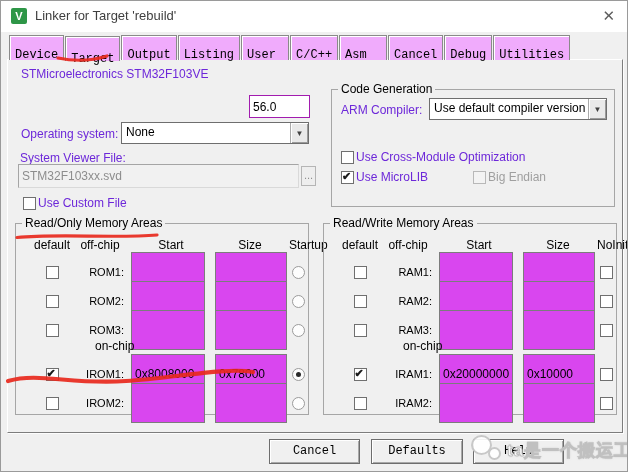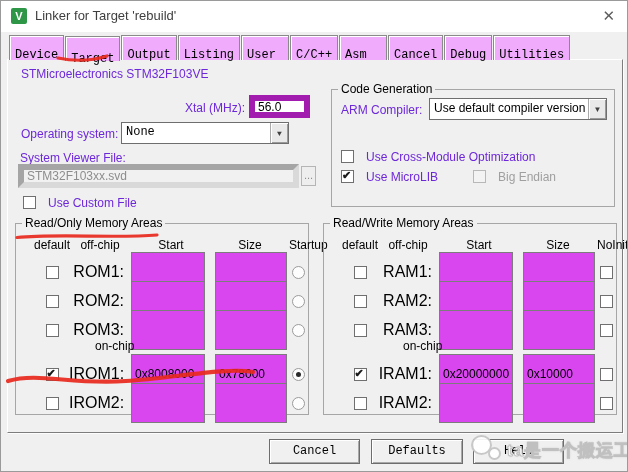--- a/index.html
+++ b/index.html
@@ -24,21 +24,21 @@
   .tab.active{height:23px;line-height:21px;margin-bottom:-1px;z-index:4;position:relative;}
 
   
   .panel{position:absolute;left:6px;top:58px;width:616px;height:374px;background:#f0f0f0;
     border:1px solid;border-color:#ffffff #7d7d7d #7d7d7d #ffffff;box-sizing:border-box;
     box-shadow:1px 1px 0 #fdfdfd;}
 
   .lbl{font-size:12px;color:#6d28d9;white-space:nowrap;}
   .lbl.dis{color:#9f9f9f;}
 
-  .ti{position:absolute;box-sizing:border-box;border:6px solid #a21caf;background:#fff;
+  .ti{position:absolute;box-sizing:border-box;border:1px solid #a21caf;background:#fff;
     font:12px "Liberation Sans",sans-serif;padding:1px 3px;color:#000;outline:none;}
   .ti.gray{border-color:#a5a5a5 #d9d9d9 #d9d9d9 #a5a5a5;background:#f1f1f1;color:#8d8d8d;}
 
   .dd{position:absolute;box-sizing:border-box;background:#fff;border:1px solid #6e6e6e;
     display:flex;align-items:stretch;}
   .dd-text{flex:1;font-size:12px;padding:2px 4px;white-space:nowrap;overflow:hidden;}
   .dd-btn{width:17px;background:#e9e9e9;border-left:1px solid #aaa;display:flex;align-items:center;
     justify-content:center;font-size:8px;color:#404040;
     box-shadow:inset 1px 1px 0 #fff,inset -1px -1px 0 #9a9a9a;}
 
@@ -48,32 +48,32 @@
   .cb{display:inline-block;width:13px;height:13px;background:#fff;border:1px solid #6f6f6f;
     position:relative;box-sizing:border-box;flex:none;}
   .cb[data-checked="true"]::after{content:"✔";position:absolute;left:0px;top:-2px;
     font-size:11px;font-weight:bold;color:#1a1a1a;}
   .cb.dis{border-color:#b8b8b8;background:#f3f3f3;}
   .rb{display:inline-block;width:13px;height:13px;border:1px solid #9b9b9b;border-radius:50%;
     background:#fdfdfd;position:relative;box-sizing:border-box;flex:none;}
   .rb[data-checked="true"]::after{content:"";position:absolute;left:3px;top:3px;width:5px;height:5px;
     border-radius:50%;background:#2b2b2b;}
 
-  .cb-row{position:absolute;display:flex;align-items:flex-start;gap:12px;}
+  .cb-row{position:absolute;display:flex;align-items:center;gap:2px;}
 
   .grp{position:absolute;border:1px solid #a6a6a6;box-sizing:border-box;}
   .grp-title{position:absolute;top:-8px;left:6px;background:#f0f0f0;padding:0 3px;font-size:12px;white-space:nowrap;}
 
   .mem-body{position:absolute;left:0;top:0;right:0;padding:13px 0 0 6px;margin-left:13px;}
   .mem-grid{display:grid;grid-template-columns:34px 62px 80px 78px auto;align-items:center;}
   .mem-head{height:15px;font-size:12px;}
   .mem-head span{text-align:center;}
   .mem-row{height:29px;}
   .mem-row .c1,.mem-head .c1{justify-self:center;}
-  .mem-row .c2{text-align:right;padding-right:7px;font-size:16px;}
+  .mem-row .c2{text-align:right;padding-right:7px;font-size:11px;}
   .mem-row .c5,.mem-head .c5{justify-self:center;}
   .mem-onchip{height:15px;font-size:12px;padding-left:60px;}
   .mi{box-sizing:border-box;width:74px;height:21px;border:1px solid #7c7c7c;background:#d946ef;
     font:12px "Liberation Sans",sans-serif;padding:19px 3px;outline:none;}
   .mi.sz{width:72px;margin-left:4px;}
 
   .btn{position:absolute;height:25px;background:#f0f0f0;border:1px solid #6d6d6d;box-sizing:border-box;
     box-shadow:inset 1px 1px 0 #ffffff,inset -1px -1px 0 #a8a8a8;
     font:12px "Liberation Mono",monospace;text-align:center;line-height:23px;color:#000;}
 
@@ -109,25 +109,24 @@
     <div class="tab">User</div>
     <div class="tab">C/C++</div>
     <div class="tab">Asm</div>
     <div class="tab">Cancel</div>
     <div class="tab">Debug</div>
     <div class="tab">Utilities</div>
   </div>
 
   <div class="abs lbl" style="left:20px;top:66px;">STMicroelectronics STM32F103VE</div>
 
-  <div class="abs lbl" style="left:140px;top:100px;width:104px;text-align:right;">Xtal (MHz):</div>
   <input class="ti" style="left: 248px; top: 94px; width: 61px; height: 23px;" value="56.0">
 
   <div class="abs lbl" style="left:20px;top:126px;">Operating system:</div>
-  <div class="dd" style="left:120px;top:121px;width:168px;height:22px;font-family:Liberation Mono, monospace;">
+  <div class="dd" style="left:120px;top:121px;width:188px;height:22px;">
     <span class="dd-text">None</span>
     <span class="dd-btn">▼</span>
   </div>
 
   <div class="abs lbl" style="left:19px;top:150px;">System Viewer File:</div>
   <input class="ti gray" style="left: 17px; top: 163px; width: 281px; height: 24px;" readonly="" value="STM32F103xx.svd">
   <div class="mini-btn" style="left:300px;top:165px;width:15px;height:20px;">...</div>
 
   <div class="cb-row" style="left:22px;top:195px;">
     <span class="cb" data-checked="false"></span>

